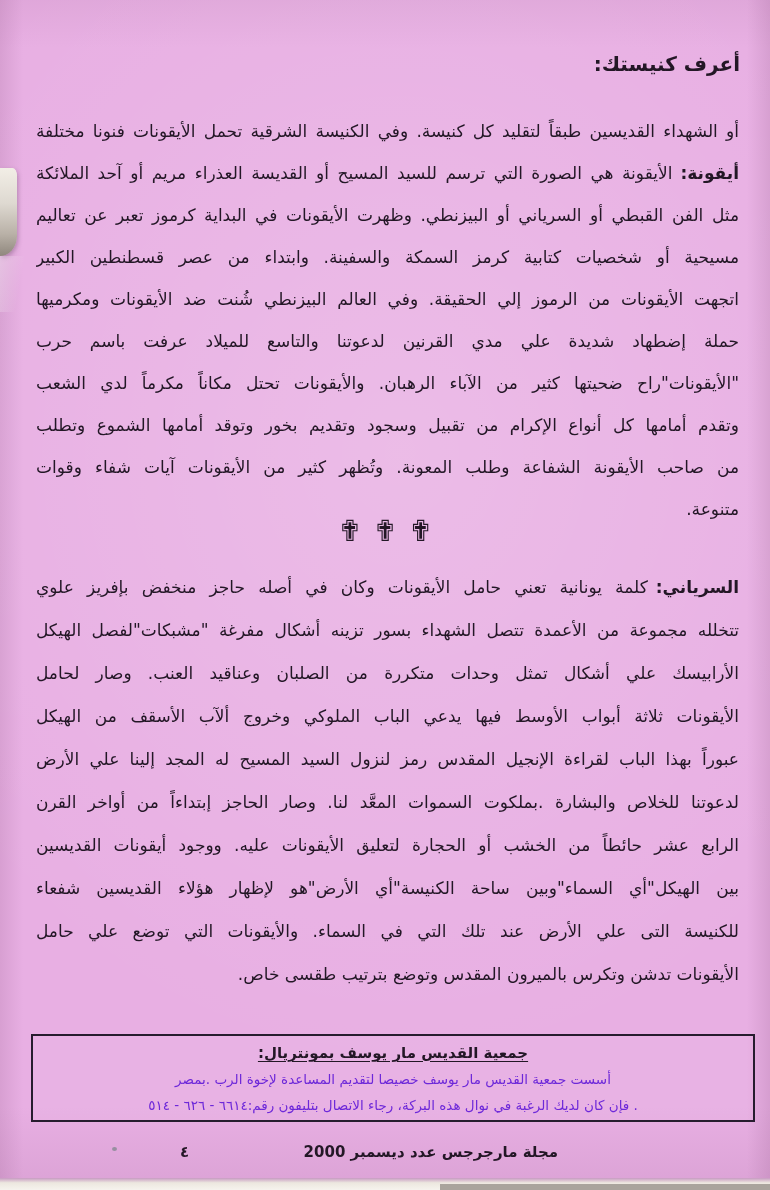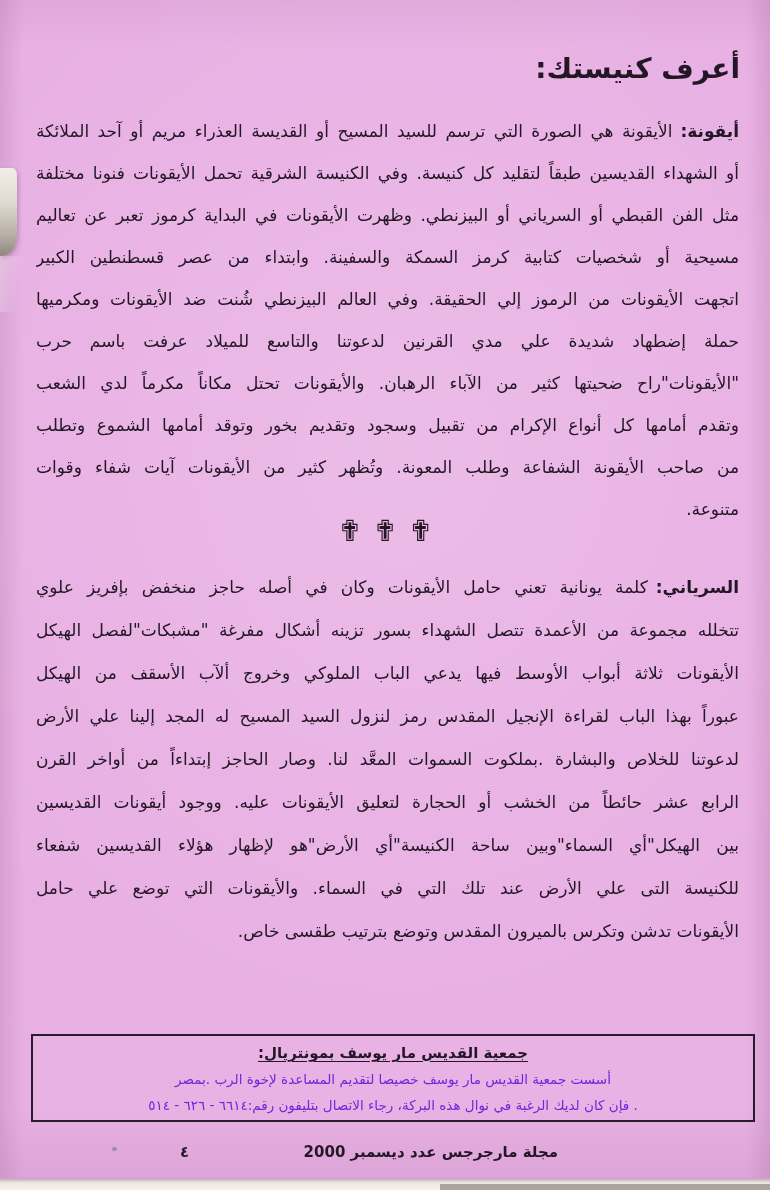--- a/index.html
+++ b/index.html
@@ -11,21 +11,21 @@
     direction:rtl; color:var(--ink);
   }
   .sheet{ position:absolute; inset:0; pointer-events:none;
     background:
       radial-gradient(130% 95% at 52% 38%, rgba(255,255,255,.16) 0%, rgba(255,255,255,0) 55%),
       linear-gradient(90deg, rgba(150,95,140,.20) 0%, rgba(150,95,140,0) 3%, rgba(150,95,140,0) 97%, rgba(150,95,140,.22) 100%),
       linear-gradient(180deg, rgba(150,95,140,.10) 0%, rgba(150,95,140,0) 4%, rgba(150,95,140,0) 93%, rgba(150,95,140,.16) 100%);
   }
   .title{
     position:absolute; top:52px; right:30px; margin:0;
-    font-size:28px; font-weight:bold; letter-spacing:.5px;
+    font-size:20px; font-weight:bold; letter-spacing:.5px;
   }
   .para{ position:absolute; right:31px; left:36px; }
   .p1{ top:110px; }
   .p2{ top:566px; }
   .p1 .line{ height:42px; line-height:42px; }
   .p2 .line{ height:43px; line-height:43px; }
   .line{
     font-size:17px; text-align:justify; text-align-last:justify;
     overflow:hidden; white-space:nowrap;
   }
@@ -80,37 +80,38 @@
 </style>
 </head>
 <body>
 
 <div class="page">
   <div class="sheet"></div>
 
   <h1 class="title">أعرف كنيستك:</h1>
 
   <section class="para p1">
+    <div class="line">أو الشهداء القديسين طبقاً لتقليد كل كنيسة. وفي الكنيسة الشرقية تحمل الأيقونات فنونا مختلفة</div>
     <div class="line"><span class="lead">أيقونة:</span><span>الأيقونة هي الصورة التي ترسم للسيد المسيح أو القديسة العذراء مريم أو آحد الملائكة</span></div>
-    <div class="line">أو الشهداء القديسين طبقاً لتقليد كل كنيسة. وفي الكنيسة الشرقية تحمل الأيقونات فنونا مختلفة</div>
     <div class="line">مثل الفن القبطي أو السرياني أو البيزنطي. وظهرت الأيقونات في البداية كرموز تعبر عن تعاليم</div>
     <div class="line">مسيحية أو شخصيات كتابية كرمز السمكة والسفينة. وابتداء من عصر قسطنطين الكبير</div>
     <div class="line">اتجهت الأيقونات من الرموز إلي الحقيقة. وفي العالم البيزنطي شُنت ضد الأيقونات ومكرميها</div>
     <div class="line">حملة إضطهاد شديدة علي مدي القرنين لدعوتنا والتاسع للميلاد عرفت باسم حرب</div>
     <div class="line">"الأيقونات"راح ضحيتها كثير من الآباء الرهبان. والأيقونات تحتل مكاناً مكرماً لدي الشعب</div>
     <div class="line">وتقدم أمامها كل أنواع الإكرام من تقبيل وسجود وتقديم بخور وتوقد أمامها الشموع وتطلب</div>
     <div class="line">من صاحب الأيقونة الشفاعة وطلب المعونة. وتُظهر كثير من الأيقونات آيات شفاء وقوات</div>
     <div class="line last">متنوعة.</div>
   </section>
 
   <div class="crosses">✟✟✟</div>
 
   <section class="para p2">
     <div class="line"><span class="lead">السرياني:</span><span>كلمة يونانية تعني حامل الأيقونات وكان في أصله حاجز منخفض بإفريز علوي</span></div>
     <div class="line">تتخلله مجموعة من الأعمدة تتصل الشهداء بسور تزينه أشكال مفرغة "مشبكات"لفصل الهيكل</div>
+    <div class="line">الأرابيسك علي أشكال تمثل وحدات متكررة من الصلبان وعناقيد العنب. وصار لحامل</div>
     <div class="line">الأيقونات ثلاثة أبواب الأوسط فيها يدعي الباب الملوكي وخروج ألآب الأسقف من الهيكل</div>
     <div class="line">عبوراً بهذا الباب لقراءة الإنجيل المقدس رمز لنزول السيد المسيح له المجد إلينا علي الأرض</div>
     <div class="line">لدعوتنا للخلاص والبشارة .بملكوت السموات المعَّد لنا. وصار الحاجز إبتداءاً من أواخر القرن</div>
     <div class="line">الرابع عشر حائطاً من الخشب أو الحجارة لتعليق الأيقونات عليه. ووجود أيقونات القديسين</div>
     <div class="line">بين الهيكل"أي السماء"وبين ساحة الكنيسة"أي الأرض"هو لإظهار هؤلاء القديسين شفعاء</div>
     <div class="line">للكنيسة التى علي الأرض عند تلك التي في السماء. والأيقونات التي توضع علي حامل</div>
     <div class="line last">الأيقونات تدشن وتكرس بالميرون المقدس وتوضع بترتيب طقسى خاص.</div>
   </section>
 
   <div class="notice">

